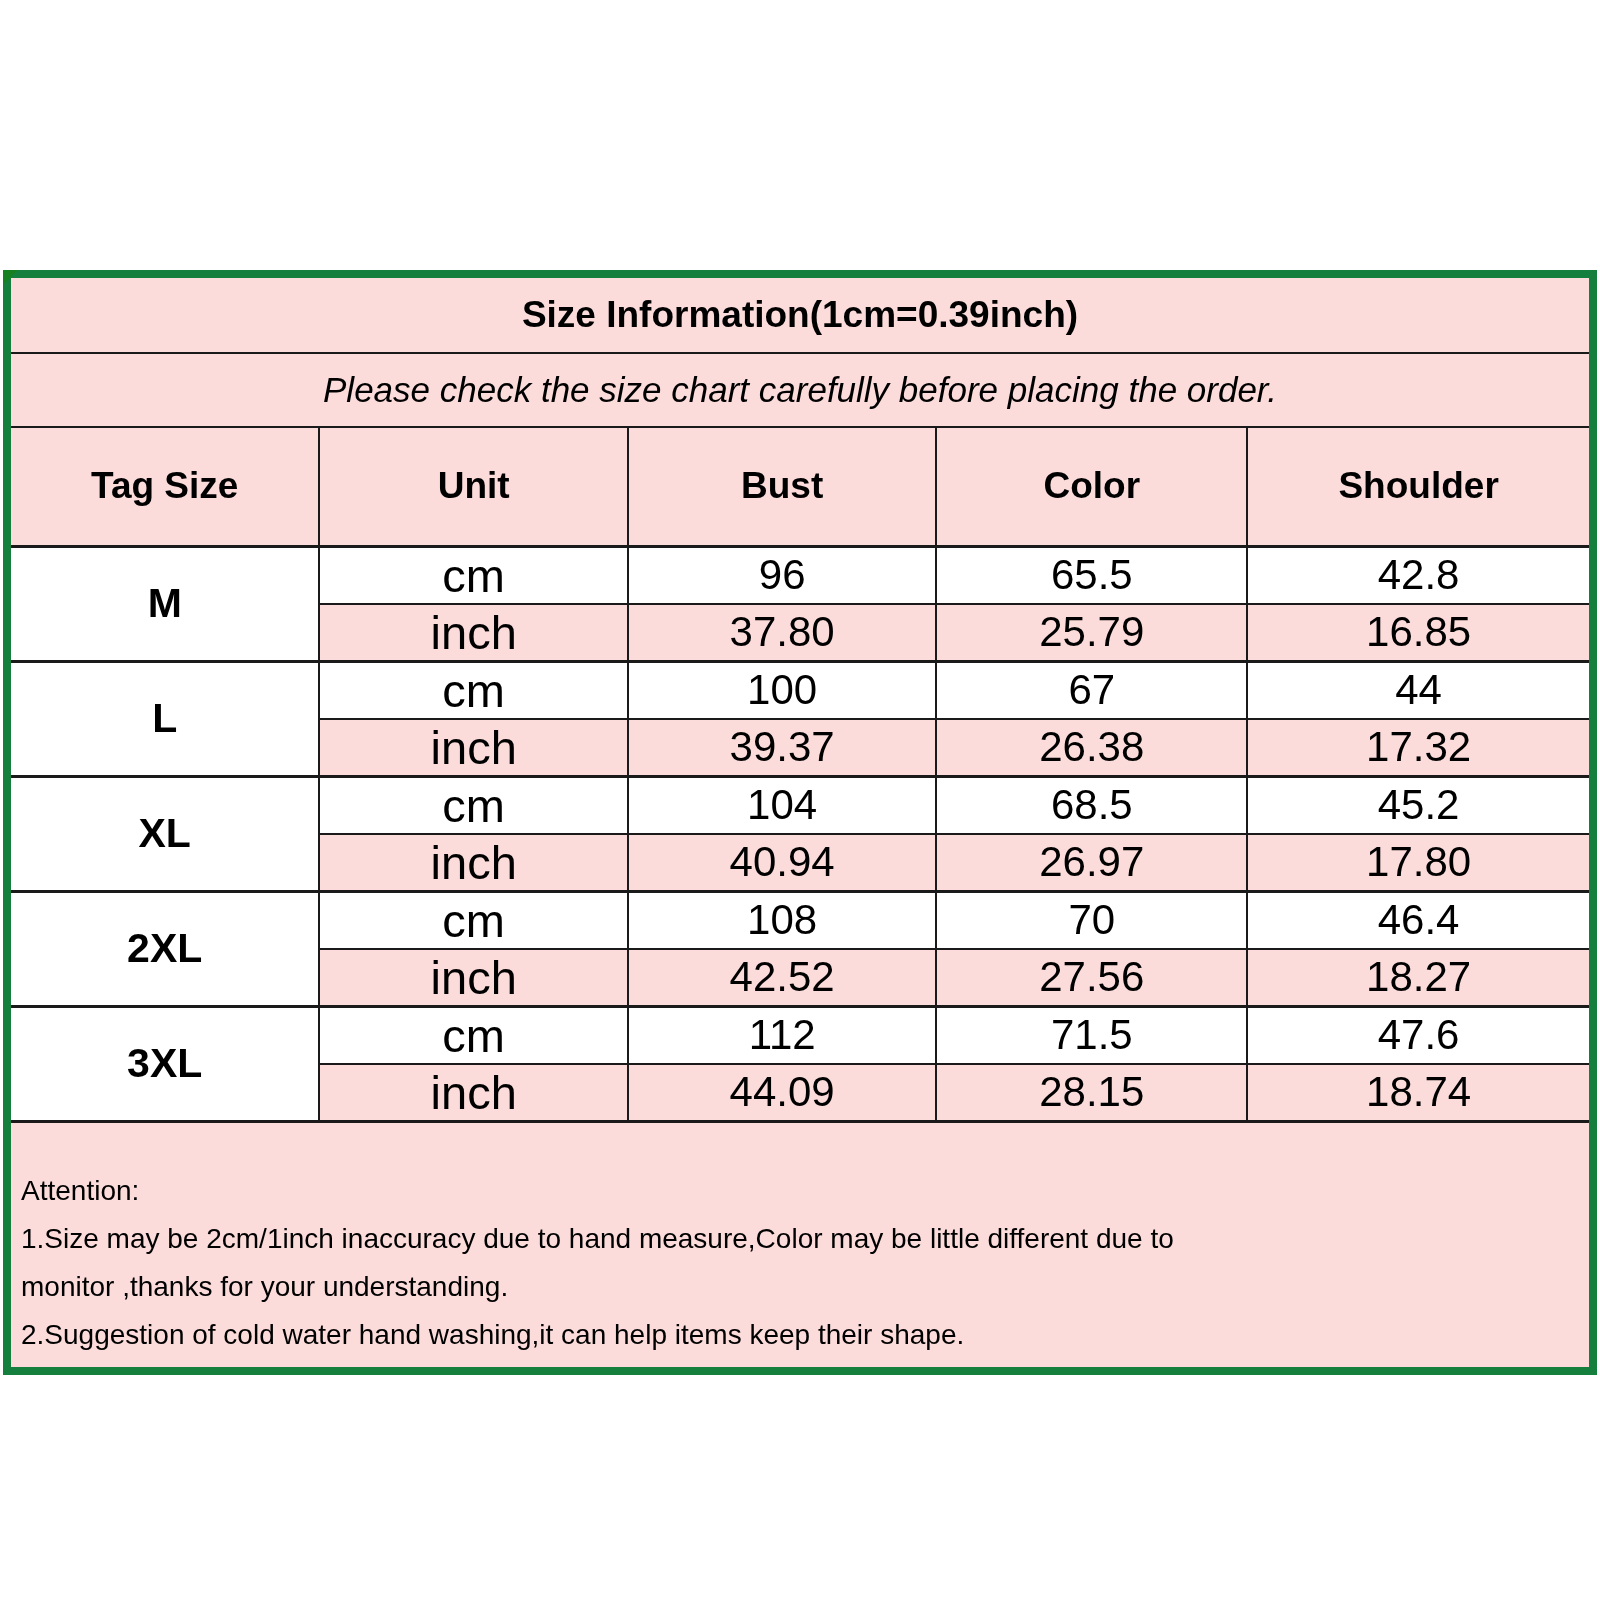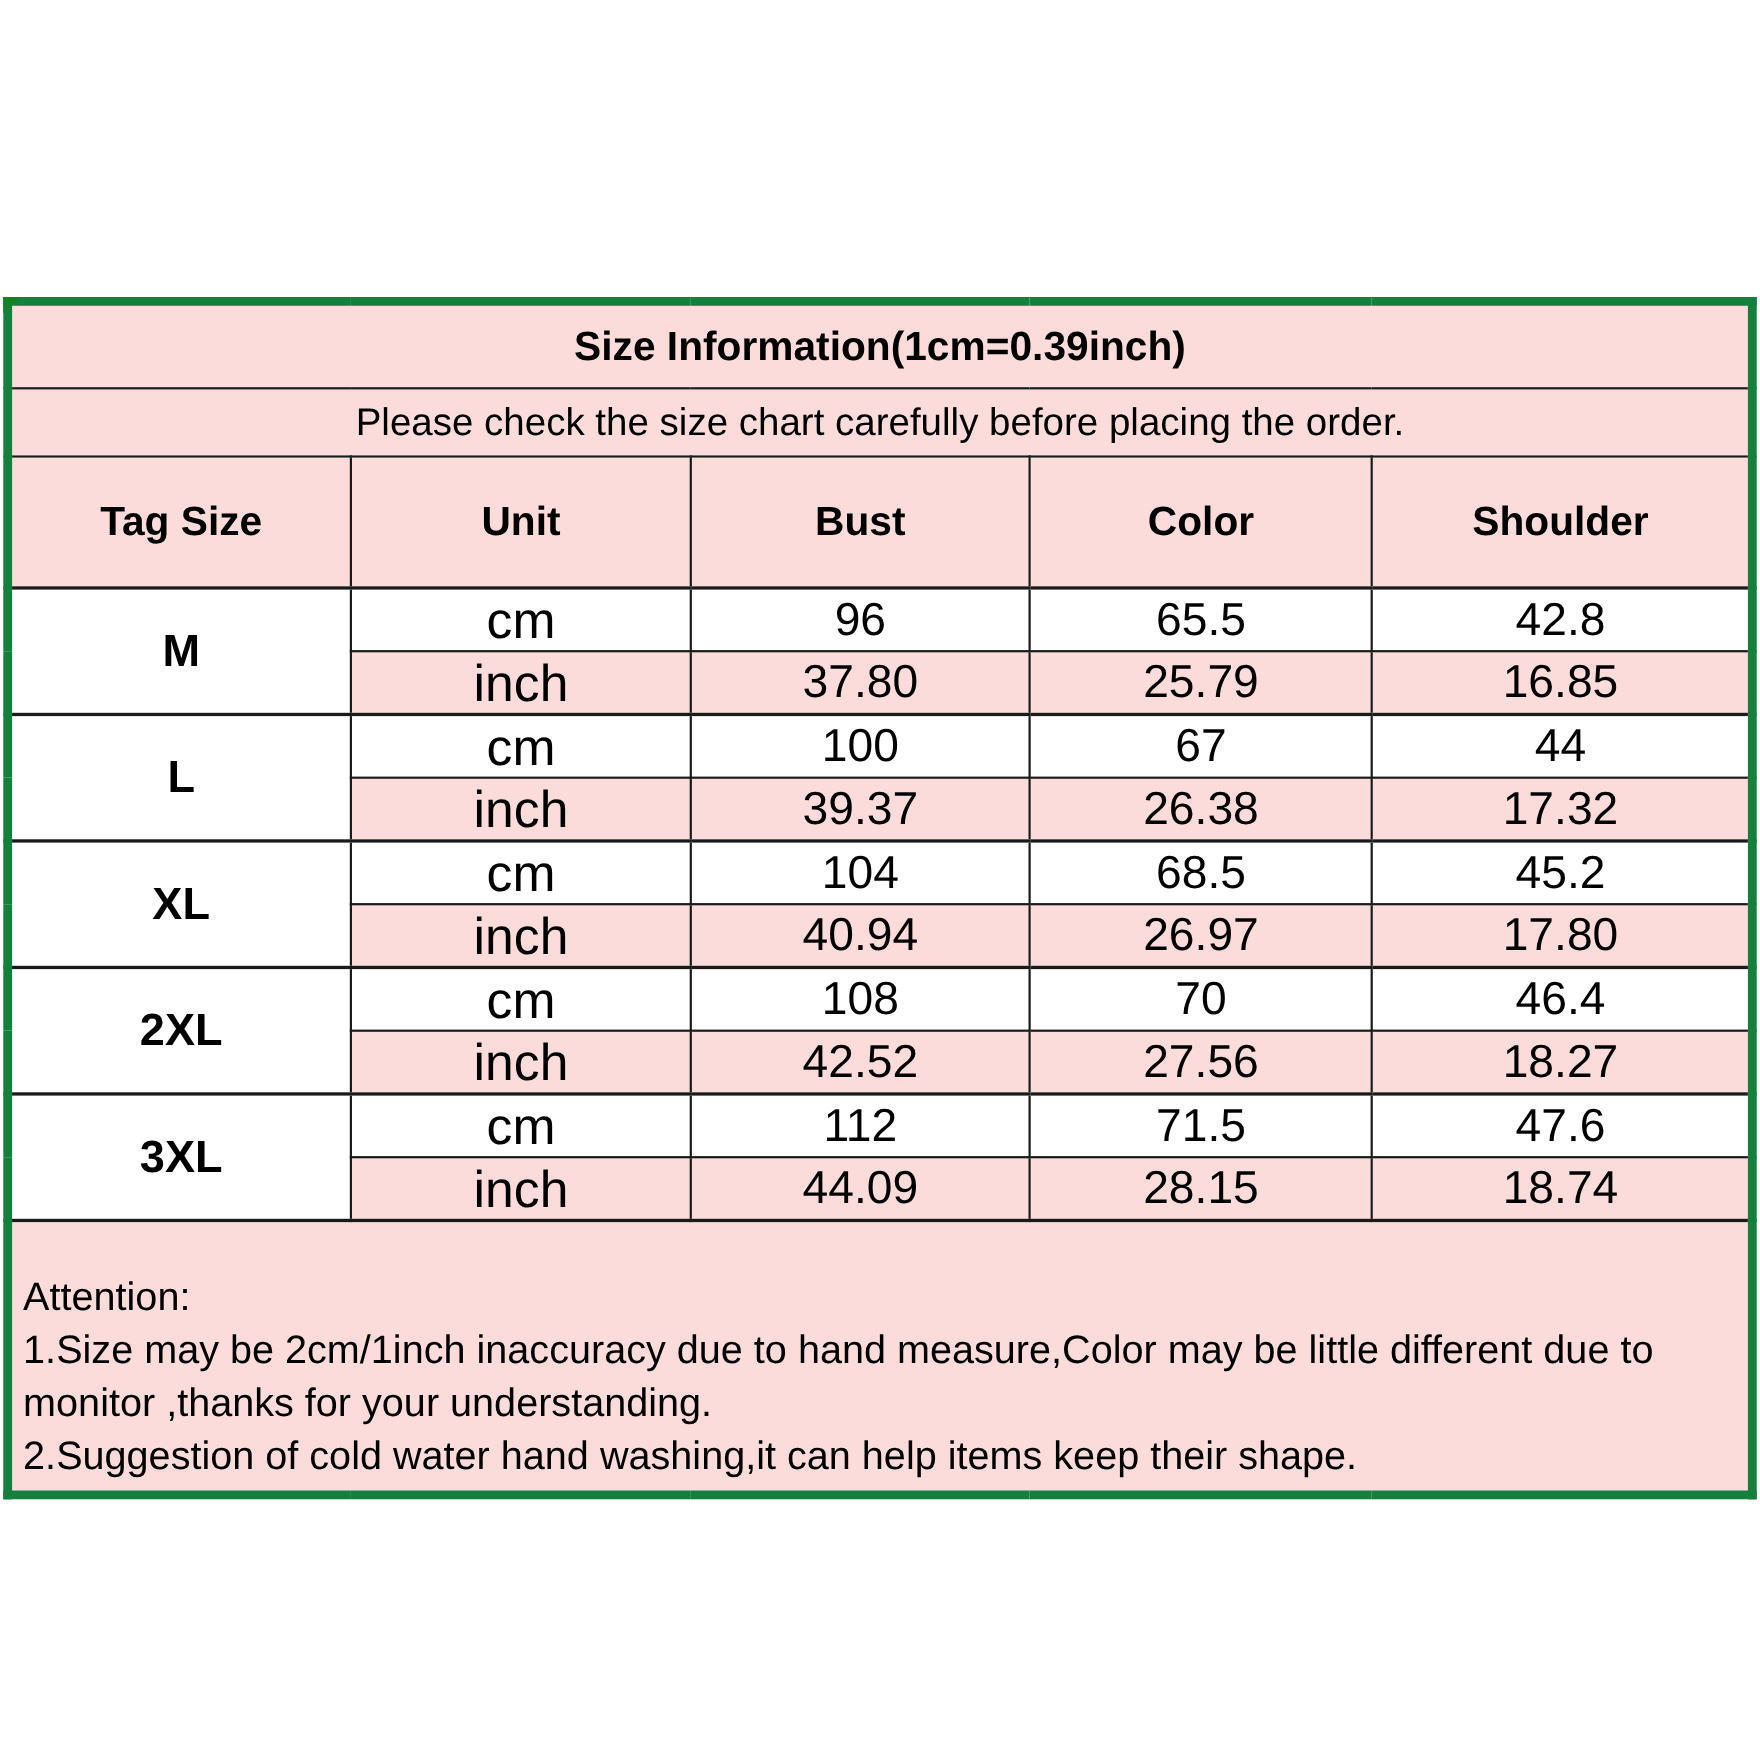--- a/index.html
+++ b/index.html
@@ -38,42 +38,42 @@
     overflow: hidden;
   }
   .pink  { background: #fbdcda; }
   .white { background: #ffffff; }
   tr.r-title  { height: 79px; }
   tr.r-title td {
     font-weight: 700;
     font-size: 37px;
     border-bottom-width: 2px;
   }
-  tr.r-sub    { height: 62px; }
+  tr.r-sub    { height: 74px; font-style: italic; }
   tr.r-sub td { font-size: 35px; }
   tr.r-head   { height: 119px; }
   tr.r-head td {
     font-weight: 700;
     font-size: 37px;
     border-bottom-width: 3px;
   }
   tr.row-cm, tr.row-inch { height: 54px; }
   tr.group-top td { border-top-width: 3px; }
   td.tag {
     font-weight: 700;
     font-size: 41px;
     background: #ffffff;
   }
   td.unit { font-size: 47px; }
   tr.r-att { height: 243px; }
   tr.r-att td {
     text-align: left;
     vertical-align: top;
     padding: 44px 12px 8px 10px;
-    font-size: 36px;
+    font-size: 28px;
     border-top-width: 3px;
   }
   .att-line {
     line-height: 48px;
     white-space: nowrap;
   }
 </style>
 </head>
 <body>
 

